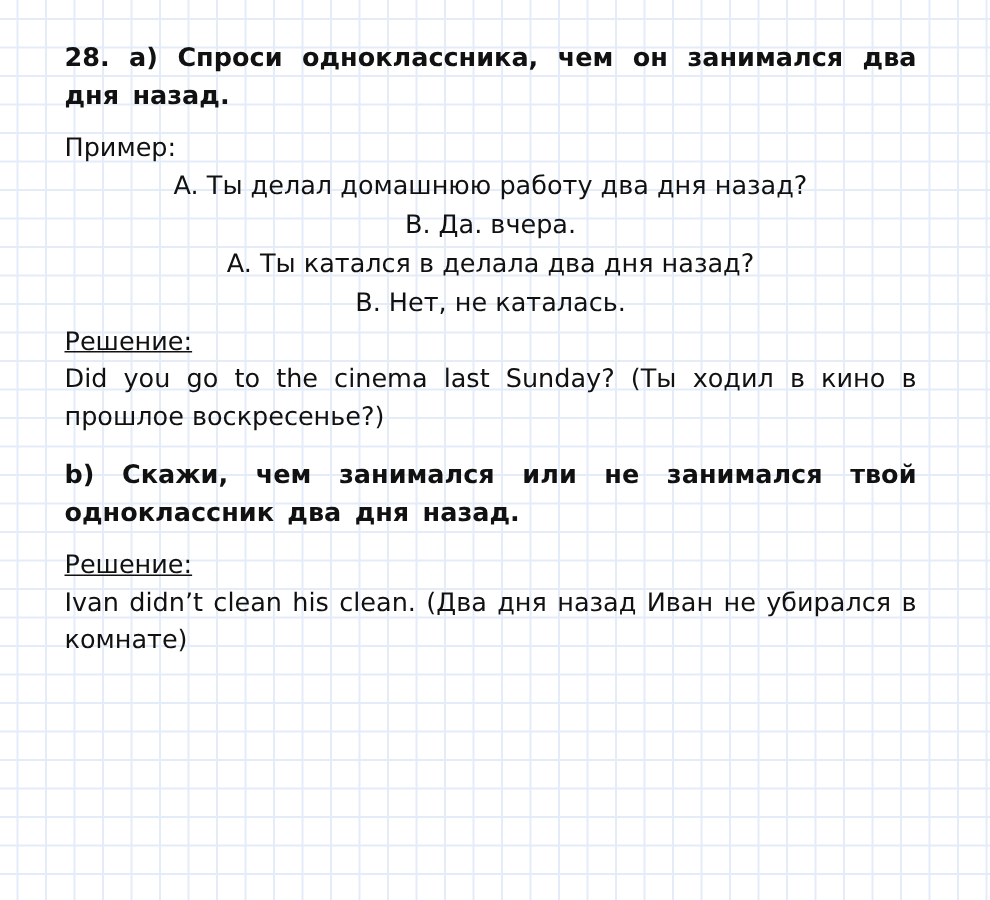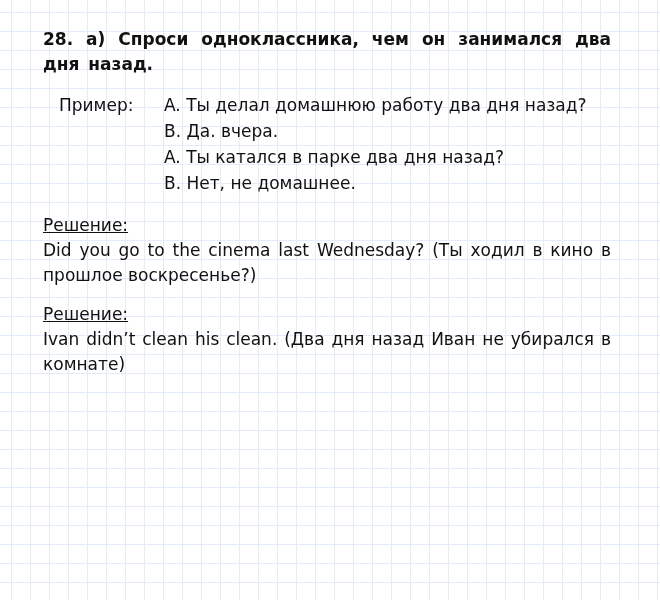--- a/index.html
+++ b/index.html
@@ -37,31 +37,33 @@
       text-align: justify;
       margin: 0 0 10px 0;
       word-spacing: 3px;
     }
     .para {
       margin: 0 0 6px 0;
       text-align: justify;
     }
     .example {
       display: flex;
-      margin: 16px;
+      margin: 0;
+      flex-direction: column;
     }
     .example-label {
       width: 105px;
       flex: 0 0 auto;
     }
     .example-lines {
       flex: 1 1 auto;
     }
     .example-line {
       margin: 0 0 1px 0;
+      text-align: center;
     }
     .solution-label {
       text-decoration: underline;
       margin: 0;
     }
     .sec-b {
       margin-top: 14px;
     }
   </style>
 </head>
@@ -71,28 +73,29 @@
   <div class="content">
 
     <section>
       <p class="heading">28. a) Спроси одноклассника, чем он занимался два дня назад.</p>
 
       <div class="example">
         <div class="example-label">Пример:</div>
         <div class="example-lines">
           <div class="example-line">A. Ты делал домашнюю работу два дня назад?</div>
           <div class="example-line">B. Да. вчера.</div>
-          <div class="example-line">A. Ты катался в парке два дня назад?</div>
-          <div class="example-line">B. Нет, не домашнее.</div>
+          <div class="example-line">A. Ты катался в делала два дня назад?</div>
+          <div class="example-line">B. Нет, не каталась.</div>
         </div>
       </div>
 
       <p class="solution-label">Решение:</p>
-      <p class="para">Did you go to the cinema last Wednesday? (Ты ходил в кино в прошлое воскресенье?)</p>
+      <p class="para">Did you go to the cinema last Sunday? (Ты ходил в кино в прошлое воскресенье?)</p>
     </section>
 
     <section class="sec-b">
+      <p class="heading">b) Скажи, чем занимался или не занимался твой одноклассник два дня назад.</p>
       <p class="solution-label">Решение:</p>
       <p class="para">Ivan didn’t clean his clean. (Два дня назад Иван не убирался в комнате)</p>
     </section>
 
   </div>
 </div>
 
 </body></html>

